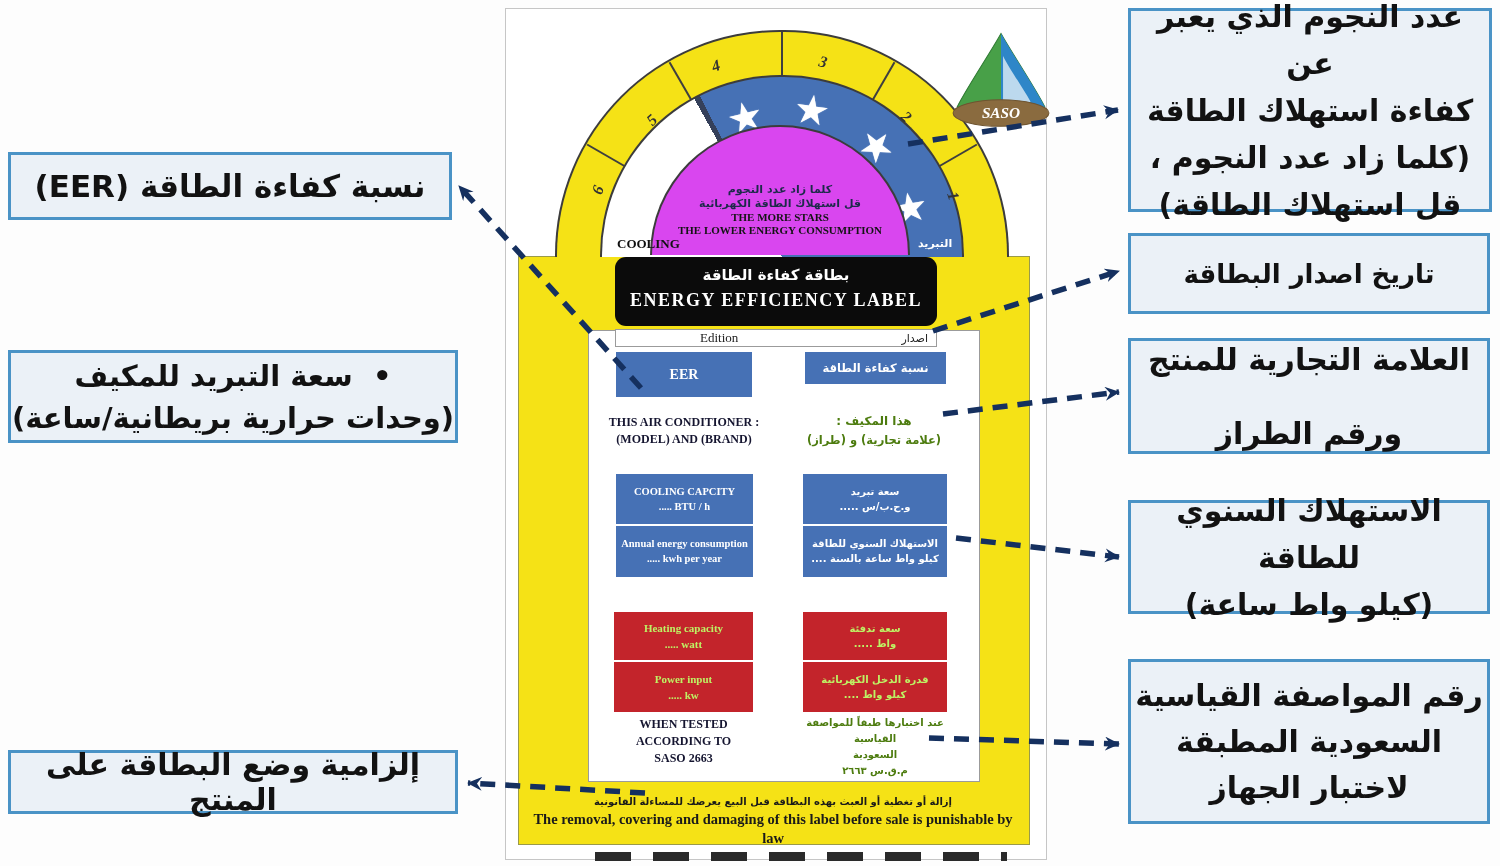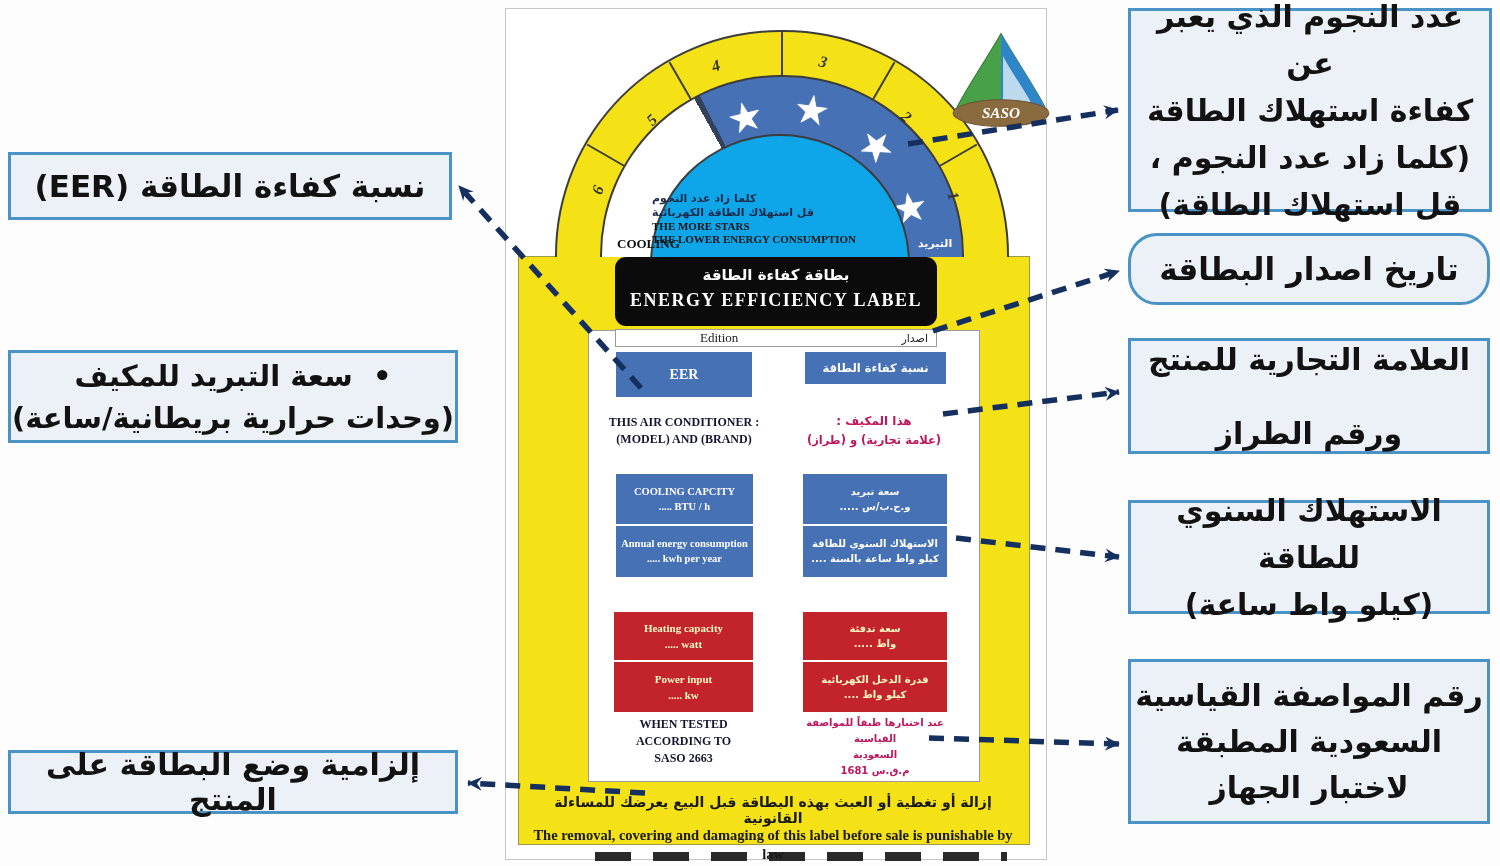--- a/index.html
+++ b/index.html
@@ -10,46 +10,46 @@
   .page{left:505px;top:8px;width:540px;height:850px;background:#ffffff;border:1px solid #c6c6c6;z-index:1;}
   
   .ybody{left:518px;top:256px;width:510px;height:587px;background:#f5e216;border:1px solid #9a9a4a;z-index:2;}
   .inner-rect{left:588px;top:330px;width:390px;height:450px;background:#ffffff;border:1px solid #9b9b9b;z-index:3;}
   
   .dome{left:555px;top:30px;width:450px;height:225px;background:#f5e216;border:2px solid #3c3c3c;border-bottom:none;
         border-radius:225px 225px 0 0;z-index:4;}
   .tick{position:absolute;left:224px;top:0;width:2px;height:225px;background:#3f3f3f;transform-origin:50% 100%;}
   .bluesc{left:600px;top:75px;width:360px;height:180px;border:2px solid #3c3c3c;border-bottom:none;border-radius:180px 180px 0 0;
           background:conic-gradient(from 270deg at 50% 100%, #ffffff 0deg 61deg, #35405a 61deg 63deg, #4671b5 63deg 180deg);z-index:6;}
-  .innersc{left:650px;top:134px;width:260px;height:130px;background:#0ea5e9;border:2px solid #3c3c3c;border-bottom:none;
-           border-radius:130px 130px 0 0;z-index:8;text-align:left;padding-top:56px;box-sizing:border-box;}
+  .innersc{left:650px;top:125px;width:260px;height:130px;background:#d946ef;border:2px solid #3c3c3c;border-bottom:none;
+           border-radius:130px 130px 0 0;z-index:8;text-align:center;padding-top:56px;box-sizing:border-box;}
   .innersc .ar{font-size:11px;font-weight:bold;color:#1c2a4a;line-height:14px;}
   .innersc .en{font-size:11px;font-weight:bold;color:#141414;line-height:13px;font-family:"Liberation Serif",serif;}
   .star{position:absolute;color:#ffffff;font-size:40px;z-index:7;text-shadow:0 0 1px #dce6f4;}
   .ringnum{position:absolute;z-index:9;font-family:"Liberation Serif",serif;font-style:italic;font-weight:bold;
            font-size:16px;color:#333;}
   .coollbl{position:absolute;z-index:9;font-weight:bold;}
   
   .banner{left:615px;top:257px;width:322px;height:69px;background:#0b0b0b;color:#fff;text-align:center;z-index:10;border-radius:11px;}
   .banner .ar{font-size:15px;font-weight:bold;padding-top:9px;}
   .banner .en{font-size:18px;font-weight:bold;font-family:"Liberation Serif",serif;letter-spacing:1.5px;padding-top:6px;}
   .edition{left:615px;top:329px;width:322px;height:18px;background:#fff;border:1px solid #9b9b9b;z-index:10;
            display:flex;justify-content:space-between;align-items:center;box-sizing:border-box;}
   .edition .en{font-family:"Liberation Serif",serif;font-size:13px;color:#222;padding-left:84px;}
   .edition .ar{font-size:11px;color:#222;padding-right:8px;}
   .bluebox{background:#4671b5;color:#ffffff;text-align:center;z-index:10;}
-  .redbox{background:#c3242b;color:#fef9c3;text-align:center;z-index:10;}
+  .redbox{background:#c3242b;color:#bef264;text-align:center;z-index:10;}
   .half{height:50%;display:flex;flex-direction:column;justify-content:center;box-sizing:border-box;}
   .split-top{border-bottom:2px solid #ffffff;}
   .enserif{font-family:"Liberation Serif",serif;}
   .dark-en{color:#151530;font-family:"Liberation Serif",serif;font-weight:bold;text-align:center;z-index:10;}
-  .dark-ar{color:#be185d;font-weight:bold;text-align:center;z-index:10;}
+  .dark-ar{color:#4d7c0f;font-weight:bold;text-align:center;z-index:10;}
   
   .footer{left:530px;top:794px;width:486px;text-align:center;z-index:10;color:#1a1a1a;}
-  .footer .ar{font-size:14px;font-weight:bold;line-height:16px;}
+  .footer .ar{font-size:10px;font-weight:bold;line-height:16px;}
   .footer .en{font-size:14.5px;font-weight:bold;font-family:"Liberation Serif",serif;line-height:19px;}
   .scan-dashes{left:595px;top:852px;width:412px;height:9px;z-index:5;
     background:repeating-linear-gradient(90deg,#2a2a2a 0 36px,transparent 36px 58px);}
   
   .note{background:#ebf1f7;border:3px solid #4a93c6;box-sizing:border-box;z-index:20;
         display:flex;flex-direction:column;justify-content:center;align-items:center;text-align:center;
         color:#121212;font-weight:bold;direction:rtl;}
   .note .line{display:block;}
   svg.arrows{position:absolute;left:0;top:0;z-index:40;pointer-events:none;}
   .logo{left:950px;top:28px;width:102px;height:110px;z-index:30;}
@@ -165,21 +165,21 @@
   </div>
 
   <div class="abs dark-en" style="left:614px;top:716px;width:139px;font-size:12px;line-height:17px;">
     <div>WHEN TESTED</div>
     <div>ACCORDING TO</div>
     <div>SASO 2663</div>
   </div>
   <div class="abs dark-ar" style="left:793px;top:715px;width:164px;font-size:10px;line-height:16px;direction:rtl;">
     <div>عند اختبارها طبقاً للمواصفة القياسية</div>
     <div>السعودية</div>
-    <div>م.ق.س 1681</div>
+    <div>م.ق.س ٢٦٦٣</div>
   </div>
 
   <div class="abs footer">
     <div class="ar">إزالة أو تغطية أو العبث بهذه البطاقة قبل البيع يعرضك للمساءلة القانونية</div>
     <div class="en">The removal, covering and damaging of this label before sale is punishable by law</div>
   </div>
 
   <svg class="abs logo" viewBox="0 0 100 105">
     <path d="M50,4 C60,22 84,58 93,76 C66,87 34,87 7,76 C16,58 40,22 50,4 Z" fill="#48a048" stroke="#2f7a33" stroke-width="1"></path>
     <path d="M50,4 C60,22 84,58 93,76 C79,81 64,83 50,83 L50,30 Z" fill="#2e86c8"></path>
@@ -187,21 +187,21 @@
     <ellipse cx="50" cy="82" rx="47" ry="13" fill="#8a6b3f" stroke="#6e5430" stroke-width="1"></ellipse>
     <text x="50" y="87" text-anchor="middle" font-size="15" font-style="italic" font-weight="bold" font-family="Liberation Serif, serif" fill="#ffffff">SASO</text>
   </svg>
 
   <div class="abs note" style="left:1128px;top:8px;width:364px;height:204px;font-size:30px;line-height:47px;">
     <span class="line">عدد النجوم الذي يعبر عن</span>
     <span class="line">كفاءة استهلاك الطاقة</span>
     <span class="line">(كلما زاد عدد النجوم ،</span>
     <span class="line">قل استهلاك الطاقة)</span>
   </div>
-  <div class="abs note" style="left:1128px;top:233px;width:362px;height:72px;font-size:31px;border-radius:29px;">
+  <div class="abs note" style="left:1128px;top:233px;width:362px;height:81px;font-size:26px;">
     <span class="line">تاريخ اصدار البطاقة</span>
   </div>
   <div class="abs note" style="left:1128px;top:338px;width:362px;height:116px;font-size:30px;line-height:47px;gap:27px;">
     <span class="line">العلامة التجارية للمنتج</span>
     <span class="line">ورقم الطراز</span>
   </div>
   <div class="abs note" style="left:1128px;top:500px;width:362px;height:114px;font-size:30px;line-height:47px;">
     <span class="line">الاستهلاك السنوي للطاقة</span>
     <span class="line">(كيلو واط ساعة)</span>
   </div>

